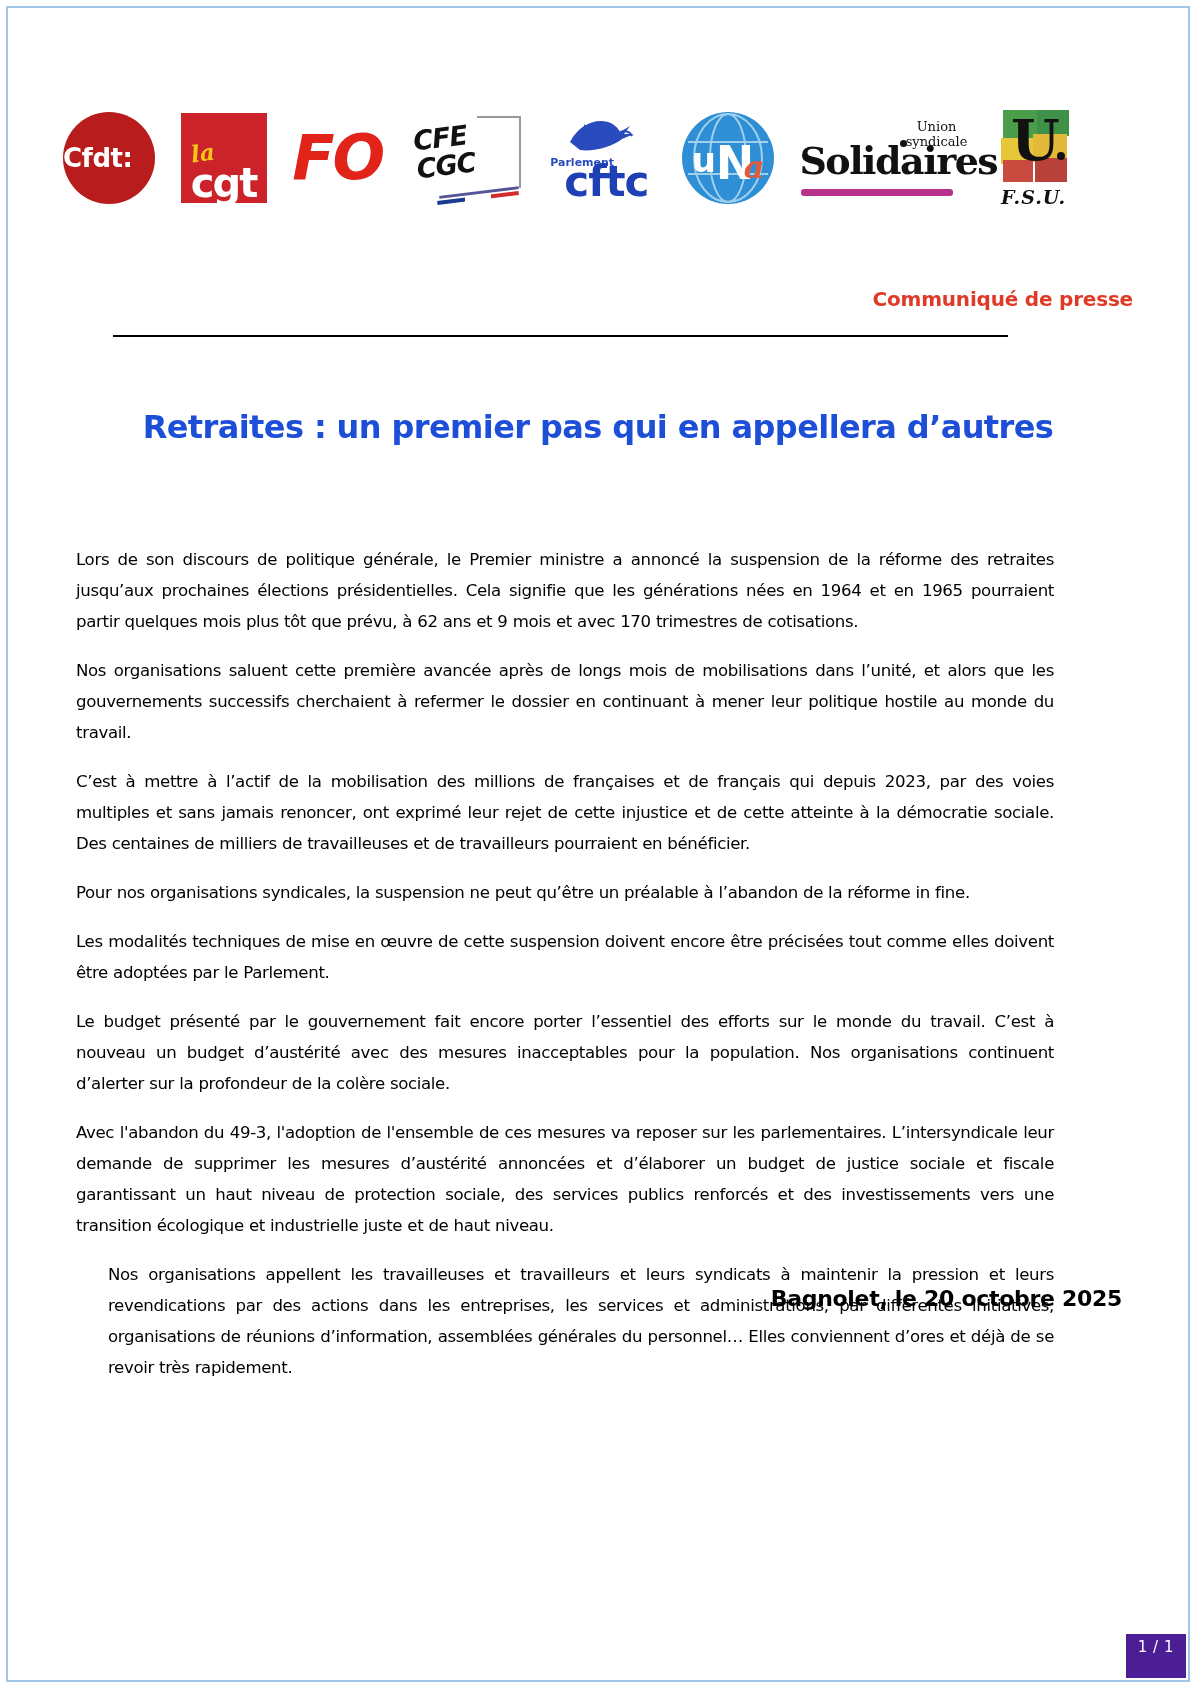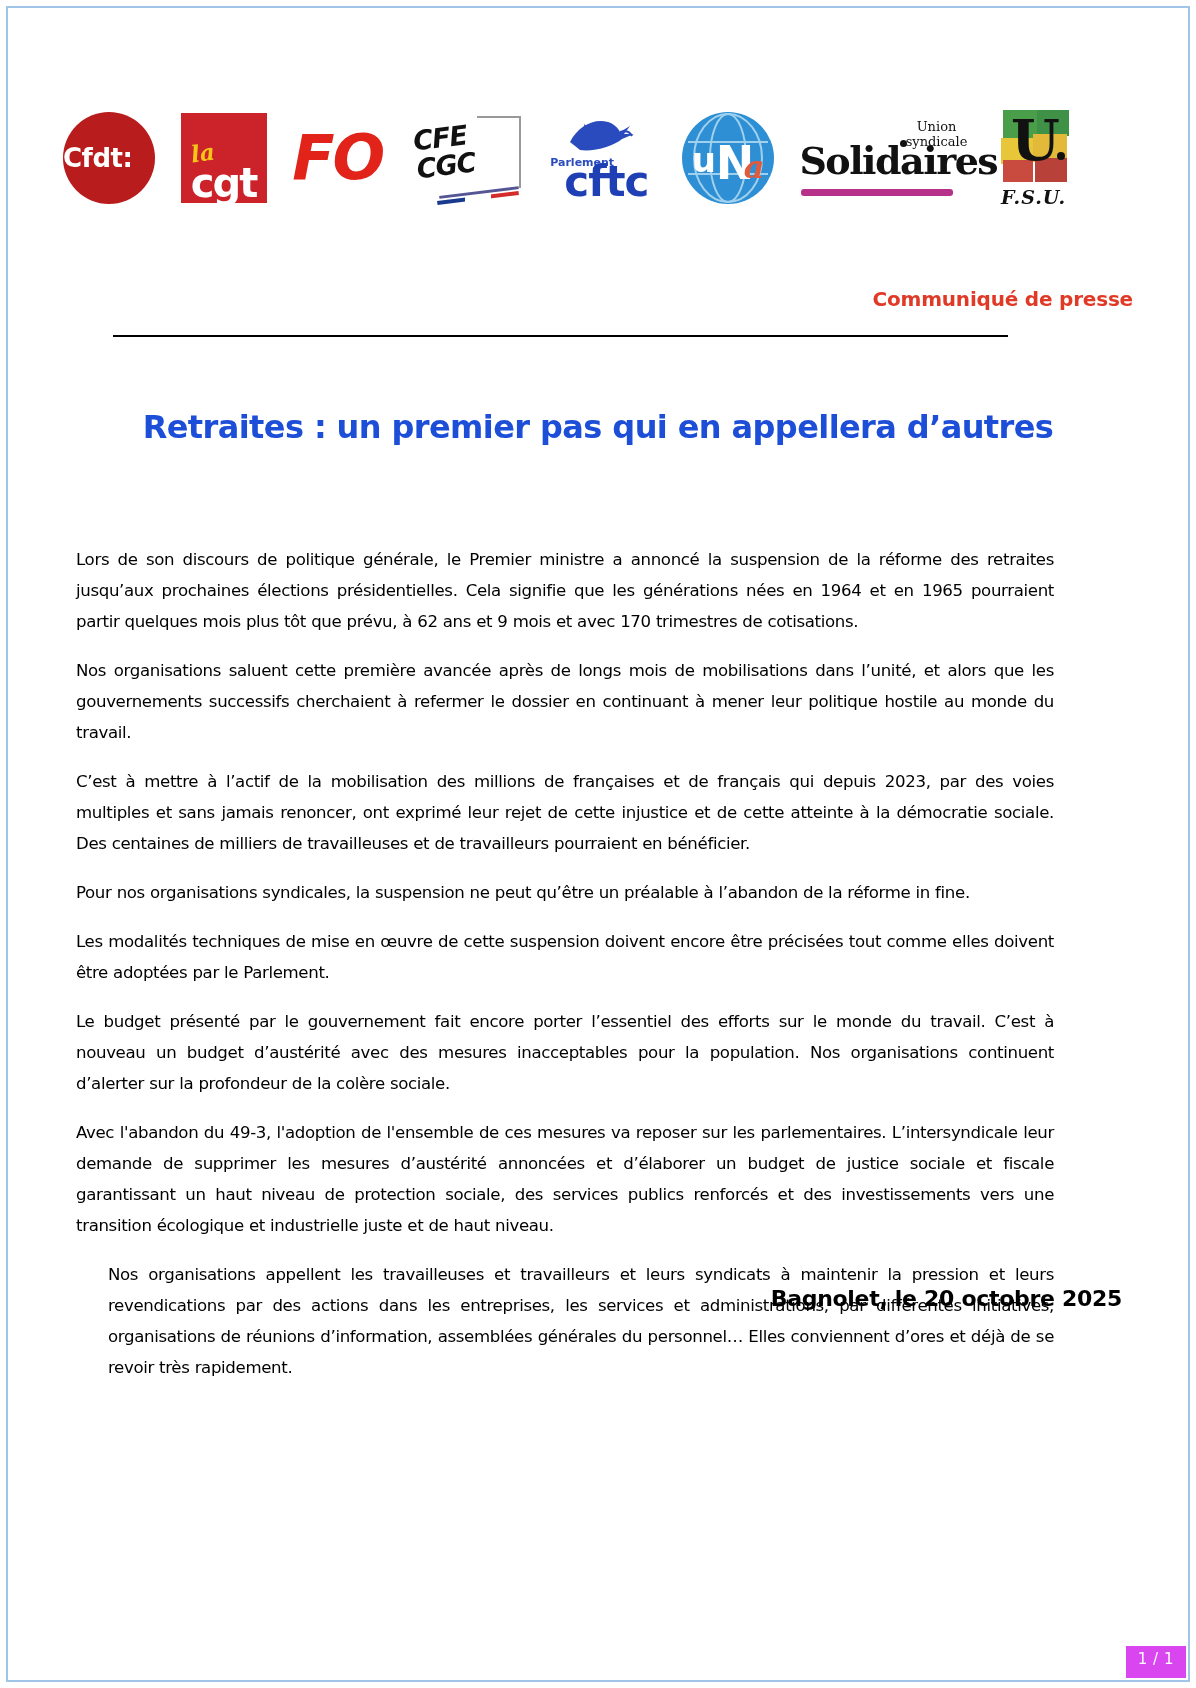--- a/index.html
+++ b/index.html
@@ -137,23 +137,23 @@
 
   #signature{
     position:absolute; right:66px; top:1278px;
     font-family:"DejaVu Sans", sans-serif;
     font-size:22px; font-weight:bold; color:#000; letter-spacing:-.3px;
   }
 
   
   #page-badge{
     position:absolute; right:2px; bottom:2px;
-    background:#d946ef; color:#ffffff;
+    background:#4c1d95; color:#ffffff;
     font-family:"DejaVu Sans", sans-serif;
-    font-size:15px; padding:4px 12px 10px 12px;
+    font-size:15px; padding:4px 12px 22px 12px;
     letter-spacing:.5px;
   }
 </style>
 </head>
 <body>
 
 <div id="page-frame">
   <div id="page-inner">
 
     <div id="logo-strip">

